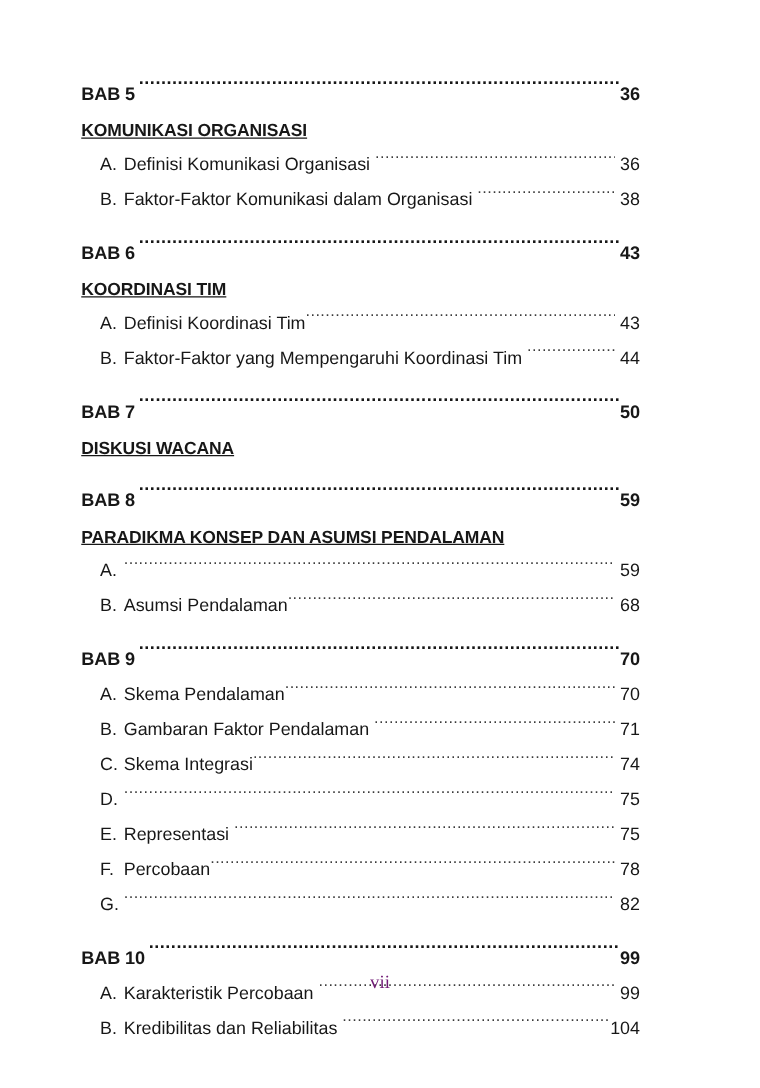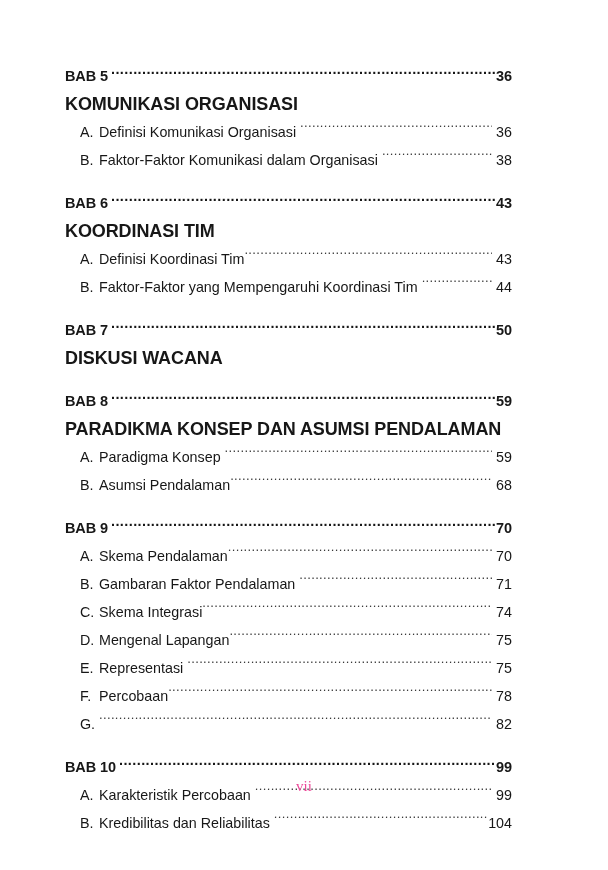--- a/index.html
+++ b/index.html
@@ -35,21 +35,21 @@
   .chapter-block {
     margin-bottom: 15px;
   }
   .chapter-block:last-of-type {
     margin-bottom: 0;
   }
 
   
   .bab-row {
     display: flex;
-    align-items: center;
+    align-items: flex-start;
     font-weight: bold;
     font-size: 14.5px;
     line-height: 28px;
     letter-spacing: -0.1px;
     white-space: nowrap;
   }
   .bab-label {
     flex: 0 0 auto;
     padding-right: 3px;
   }
@@ -72,23 +72,24 @@
     font-size: 14.5px;
   }
   .bab-page {
     flex: 0 0 auto;
     text-align: right;
   }
 
   
   .chapter-title {
     font-weight: bold;
-    font-size: 18px;
+    font-size: 14px;
     line-height: 28px;
     letter-spacing: -0.1px;
+    text-decoration: underline;
   }
 
   
   .sub-item {
     display: flex;
     align-items: baseline;
     font-size: 14.3px;
     line-height: 28px;
     white-space: nowrap;
     font-weight: normal;
@@ -132,21 +133,21 @@
 
   
   .folio {
     position: absolute;
     left: 0;
     top: 778px;
     width: 608px;
     text-align: center;
     font-family: "Liberation Serif", serif;
     font-size: 15px;
-    color: #ec4899;
+    color: #701a75;
   }
 </style>
 </head>
 <body>
 
 <div class="page">
   <div class="toc" id="toc-root">
       <div class="chapter-block">
         <div class="bab-row">
           <span class="bab-label">BAB 5</span>
@@ -197,21 +198,20 @@
       </div>
       <div class="chapter-block">
         <div class="bab-row">
           <span class="bab-label">BAB 8</span>
           <span class="bab-dots"></span>
           <span class="bab-page">59</span>
         </div>
         <div class="chapter-title">PARADIKMA KONSEP DAN ASUMSI PENDALAMAN</div>
         <div class="sub-item">
           <span class="sub-letter">A.</span>
-          <span class="sub-text spaced">Paradigma Konsep</span>
           <span class="sub-dots"></span>
           <span class="sub-page spaced">59</span>
         </div>
         <div class="sub-item">
           <span class="sub-letter">B.</span>
           <span class="sub-text">Asumsi Pendalaman</span>
           <span class="sub-dots"></span>
           <span class="sub-page spaced">68</span>
         </div>
       </div>
@@ -234,21 +234,20 @@
           <span class="sub-page spaced">71</span>
         </div>
         <div class="sub-item">
           <span class="sub-letter">C.</span>
           <span class="sub-text">Skema Integrasi</span>
           <span class="sub-dots"></span>
           <span class="sub-page spaced">74</span>
         </div>
         <div class="sub-item">
           <span class="sub-letter">D.</span>
-          <span class="sub-text">Mengenal Lapangan</span>
           <span class="sub-dots"></span>
           <span class="sub-page spaced">75</span>
         </div>
         <div class="sub-item">
           <span class="sub-letter">E.</span>
           <span class="sub-text spaced">Representasi</span>
           <span class="sub-dots"></span>
           <span class="sub-page spaced">75</span>
         </div>
         <div class="sub-item">

